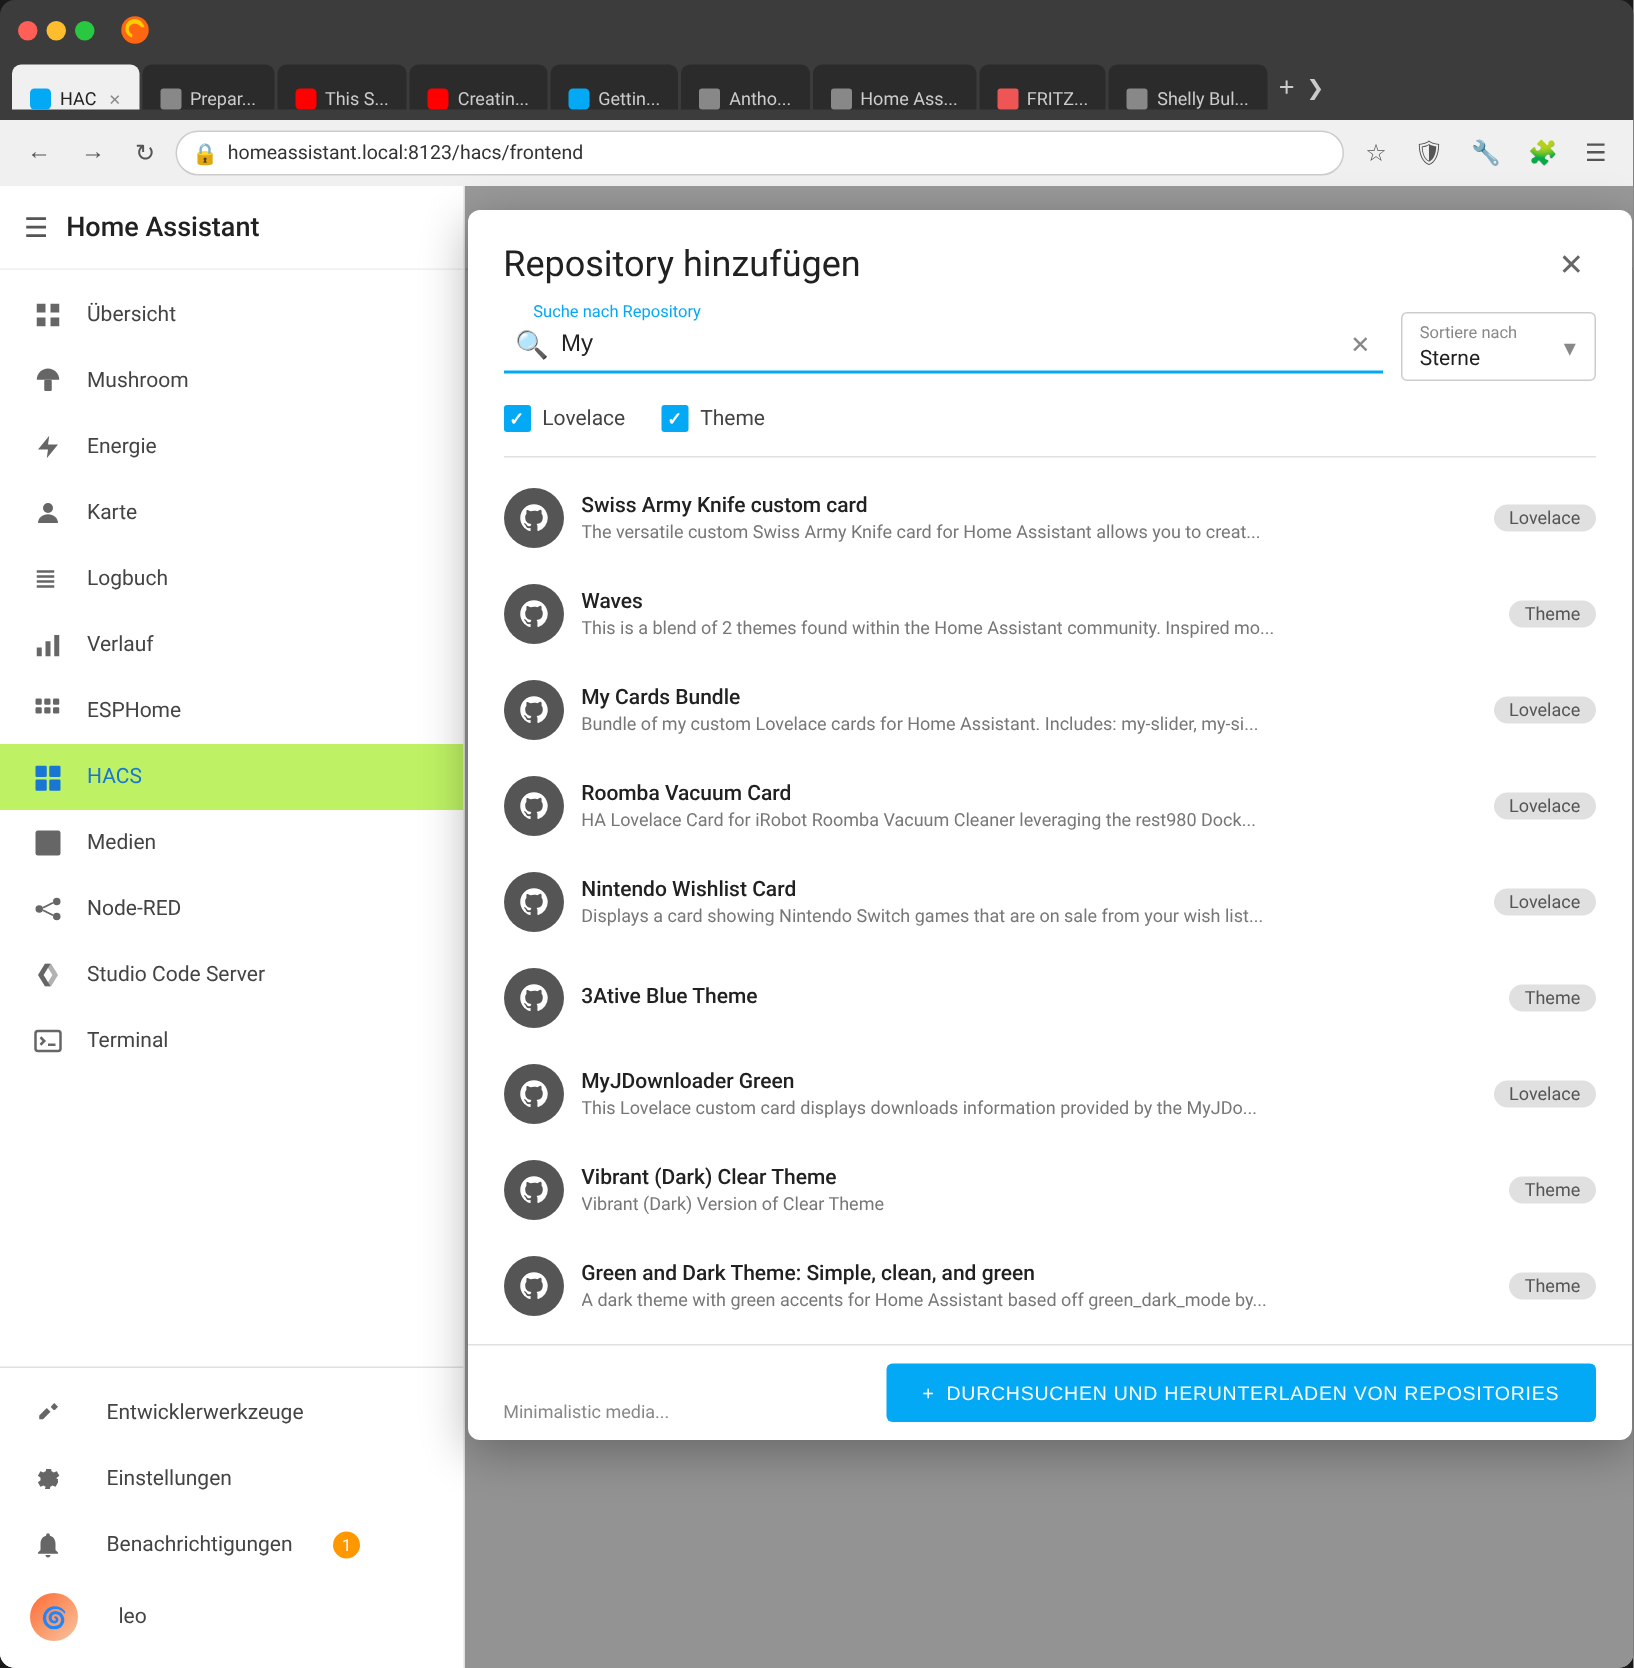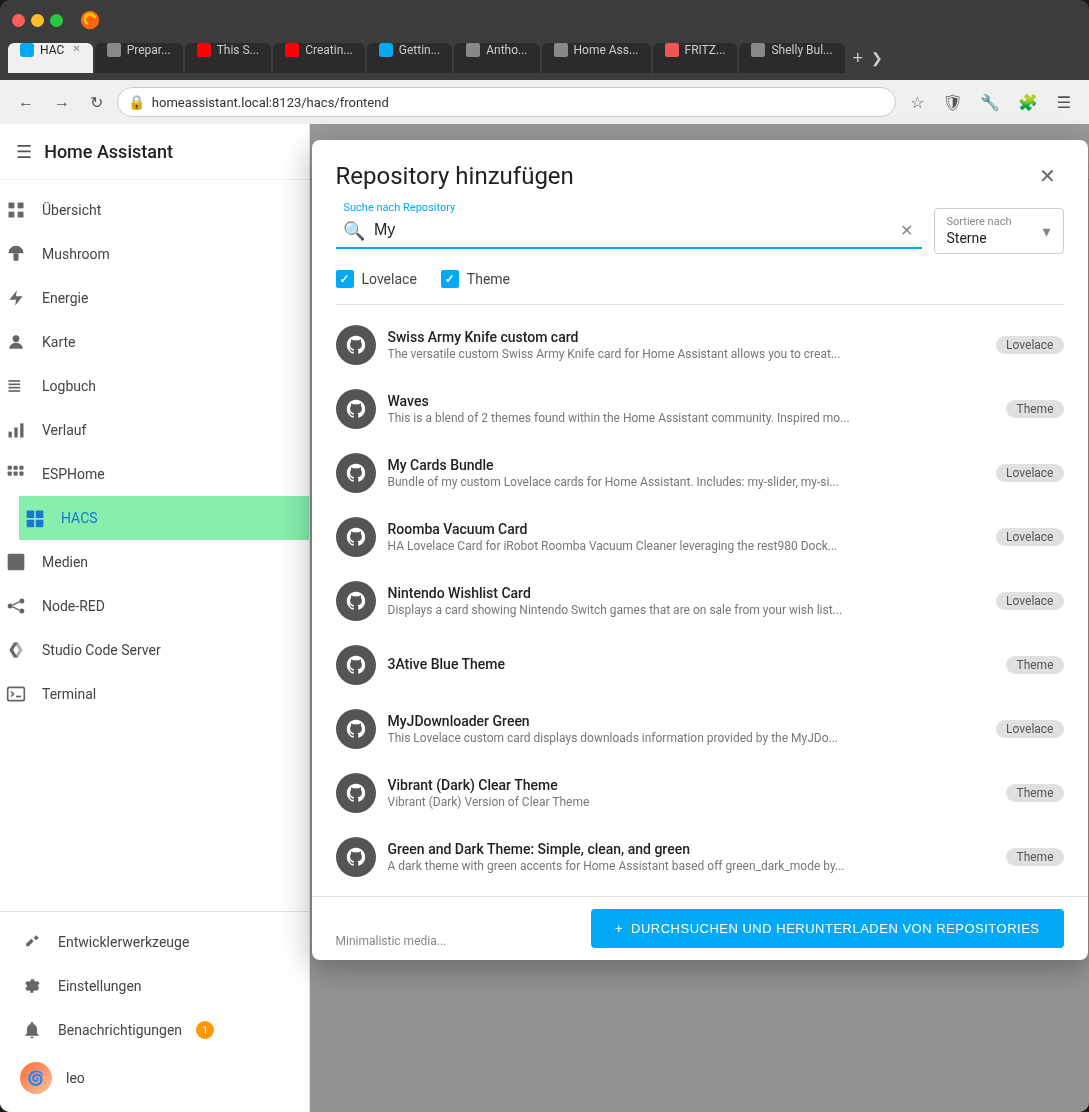--- a/index.html
+++ b/index.html
@@ -8,48 +8,48 @@
     
     .browser-window { width: 1089px; height: 1112px; background: #2b2b2b; border-radius: 10px; overflow: hidden; display: flex; flex-direction: column; }
     .browser-titlebar { background: #3c3c3c; height: 80px; display: flex; flex-direction: column; }
     .browser-top { display: flex; align-items: center; height: 40px; padding: 0 12px; gap: 8px; }
     .traffic-lights { display: flex; gap: 6px; align-items: center; }
     .traffic-light { width: 13px; height: 13px; border-radius: 50%; }
     .tl-red { background: #ff5f57; }
     .tl-yellow { background: #ffbd2e; }
     .tl-green { background: #28c840; }
     .tabs-row { display: flex; align-items: center; height: 36px; padding: 0 8px; gap: 2px; }
-    .tab { display: flex; align-items: flex-start; gap: 6px; padding: 0 12px; height: 30px; border-radius: 6px 6px 0 0; font-size: 12px; color: #ccc; background: #2b2b2b; max-width: 140px; cursor: pointer; }
+    .tab { display: flex; align-items: flex-end; gap: 6px; padding: 0 12px; height: 30px; border-radius: 6px 6px 0 0; font-size: 12px; color: #ccc; background: #2b2b2b; max-width: 140px; cursor: pointer; }
     .tab.active { background: #f0f0f0; color: #222; }
     .tab-close { font-size: 10px; color: #888; margin-left: 2px; }
     .tab-new { background: none; border: none; color: #ccc; font-size: 18px; cursor: pointer; padding: 0 6px; }
     .tab-overflow { background: none; border: none; color: #ccc; font-size: 14px; cursor: pointer; }
 
     .browser-navbar { background: #f0f0f0; height: 44px; display: flex; align-items: center; padding: 0 12px; gap: 8px; }
     .nav-btn { background: none; border: none; cursor: pointer; color: #555; font-size: 16px; padding: 4px 6px; border-radius: 4px; }
     .url-bar { flex: 1; height: 30px; background: white; border: 1px solid #ccc; border-radius: 15px; display: flex; align-items: center; padding: 0 10px; gap: 6px; font-size: 13px; color: #333; }
     .url-text { flex: 1; }
     .nav-actions { display: flex; gap: 6px; }
 
     
     .app-content { display: flex; flex: 1; background: #f5f5f5; }
 
     
     .sidebar { width: 310px; background: white; display: flex; flex-direction: column; border-right: 1px solid #e0e0e0; }
     .sidebar-header { display: flex; align-items: center; padding: 16px; gap: 12px; border-bottom: 1px solid #f0f0f0; height: 56px; }
     .hamburger-btn { background: none; border: none; cursor: pointer; font-size: 18px; color: #555; }
     .sidebar-title { font-size: 18px; font-weight: 500; color: #212121; text-align: right; }
     .sidebar-nav { flex: 1; overflow-y: auto; padding: 8px 0; }
-    .nav-item { display: flex; align-items: center; gap: 14px; padding: 10px 4px; cursor: pointer; border-radius: 0; color: #444; font-size: 14px; font-weight: 400; }
-    .nav-item.active { background: #86efac; color: #1976d2; border-radius: 0; margin-left: 19px; }
+    .nav-item { display: flex; align-items: center; gap: 14px; padding: 10px 20px; cursor: pointer; border-radius: 0; color: #444; font-size: 14px; font-weight: 400; }
+    .nav-item.active { background: #bef264; color: #1976d2; border-radius: 0; }
     .nav-item.active .nav-icon { color: #1976d2; }
     .nav-icon { width: 24px; height: 24px; display: flex; align-items: center; justify-content: center; color: #666; font-size: 18px; flex-shrink: 0; }
     .nav-icon svg { width: 20px; height: 20px; }
     .sidebar-bottom { padding: 8px 0; border-top: 1px solid #e0e0e0; }
-    .bottom-item { display: flex; align-items: center; gap: 14px; padding: 10px 20px; cursor: pointer; color: #444; font-size: 14px; }
+    .bottom-item { display: flex; align-items: center; gap: 27px; padding: 10px 20px; cursor: pointer; color: #444; font-size: 14px; }
     .badge { background: #ff9800; color: white; border-radius: 10px; font-size: 11px; min-width: 18px; height: 18px; display: flex; align-items: center; justify-content: center; padding: 0 4px; }
     .user-avatar { width: 32px; height: 32px; border-radius: 50%; background: linear-gradient(135deg, #ff6b35, #f7c59f); display: flex; align-items: center; justify-content: center; font-size: 14px; }
 
     
     .main-area { flex: 1; display: flex; flex-direction: column; position: relative; }
     .main-header { background: white; height: 56px; display: flex; align-items: center; padding: 0 16px; gap: 16px; border-bottom: 1px solid #e0e0e0; }
     .back-btn { background: none; border: none; cursor: pointer; color: #555; font-size: 18px; }
     .header-tabs { display: flex; gap: 32px; flex: 1; justify-content: center; }
     .header-tab { font-size: 15px; color: #555; cursor: pointer; padding-bottom: 4px; border-bottom: 2px solid transparent; }
     .header-tab.active { color: #03a9f4; border-bottom: 2px solid #03a9f4; font-weight: 500; }
@@ -60,21 +60,21 @@
 
     
     .modal-overlay { position: absolute; top: 0; left: 0; right: 0; bottom: 0; background: rgba(0,0,0,0.4); display: flex; justify-content: center; align-items: flex-start; padding-top: 16px; }
     .modal { background: white; border-radius: 8px; width: 776px; max-height: 820px; display: flex; flex-direction: column; box-shadow: 0 8px 32px rgba(0,0,0,0.3); overflow: hidden; }
     .modal-header { display: flex; align-items: center; justify-content: space-between; padding: 20px 24px 16px; }
     .modal-title { font-size: 24px; font-weight: 400; color: #212121; }
     .modal-close { background: none; border: none; cursor: pointer; font-size: 20px; color: #666; width: 32px; height: 32px; display: flex; align-items: center; justify-content: center; border-radius: 50%; }
 
     .modal-search-row { display: flex; gap: 12px; padding: 0 24px 16px; align-items: center; }
     .search-container { flex: 1; border: none; border-bottom: 2px solid #03a9f4; display: flex; align-items: center; gap: 8px; padding: 4px 8px; position: relative; }
-    .search-label { position: absolute; top: -12px; left: 8px; font-size: 11px; color: #03a9f4; }
+    .search-label { position: absolute; top: -12px; left: 20px; font-size: 11px; color: #03a9f4; }
     .search-icon { color: #888; font-size: 18px; }
     .search-input { border: none; outline: none; flex: 1; font-size: 16px; padding: 4px 0; color: #212121; }
     .search-clear { background: none; border: none; cursor: pointer; color: #888; font-size: 16px; }
     .sort-container { display: flex; align-items: center; gap: 12px; border: 1px solid #ccc; border-radius: 4px; padding: 6px 12px; min-width: 130px; cursor: pointer; }
     .sort-label { font-size: 11px; color: #888; display: block; }
     .sort-value { font-size: 14px; color: #212121; }
     .sort-arrow { color: #888; margin-left: auto; }
 
     .filter-row { display: flex; gap: 24px; padding: 0 24px 16px; align-items: center; }
     .filter-item { display: flex; align-items: center; gap: 8px; cursor: pointer; }

